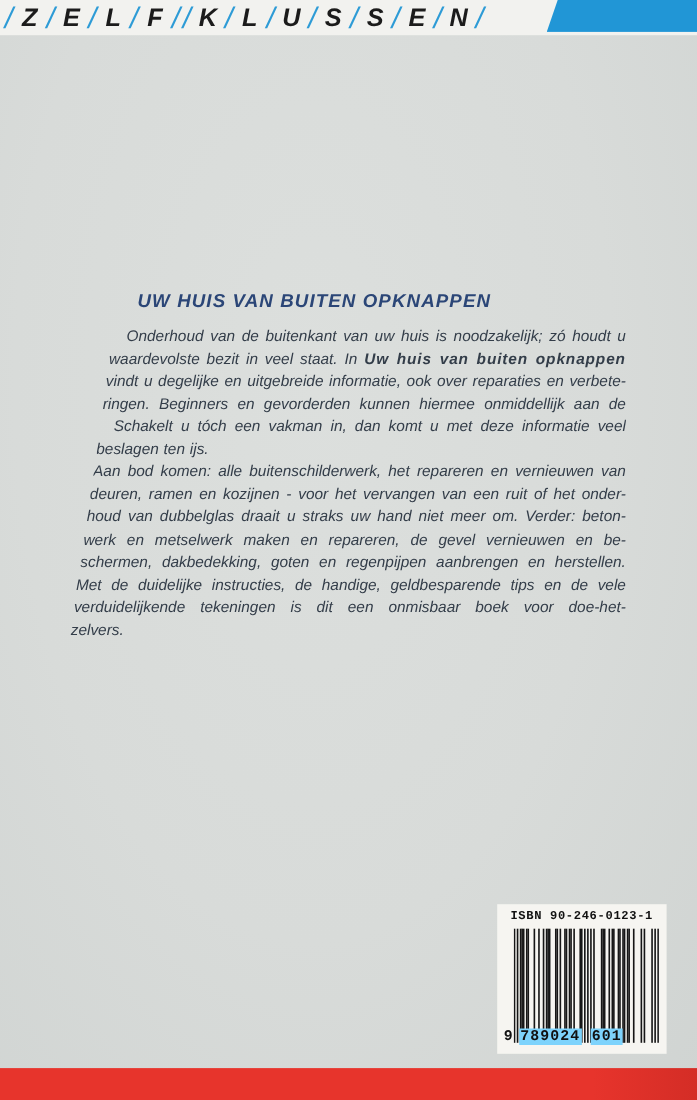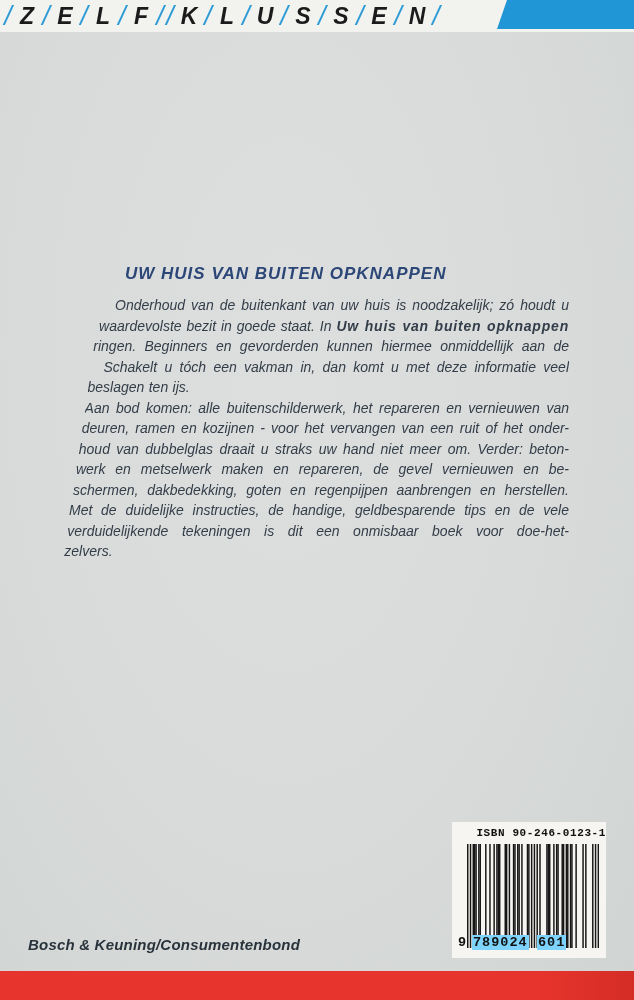--- a/index.html
+++ b/index.html
@@ -47,21 +47,21 @@
   .redbar{
     position:absolute;bottom:0;left:0;width:100%;height:29px;
     background:linear-gradient(90deg,#e7342c 0%,#e7342c 85%,#d42d26 100%);
   }
   
   .barcode{
     position:absolute;left:452px;top:822px;width:154px;height:136px;
     background:#f6f5f1;box-sizing:border-box;padding-top:5px;
   }
   .isbn{
-    text-align:right;font-family:"Liberation Mono",monospace;
+    text-align:left;font-family:"Liberation Mono",monospace;
     font-size:11px;font-weight:bold;letter-spacing:0.6px;color:#111;padding-left:12px;
   }
   .bars-wrap{position:relative;height:110px;margin:3px 5px 0 5px;}
   .bars{position:absolute;left:10px;top:2px;}
   .bc-digit{
     position:absolute;bottom:2px;height:15px;line-height:15px;
     font-family:"Liberation Mono",monospace;font-weight:bold;font-size:13.5px;
     color:#111;background:#7dd3fc;padding:0 1px;letter-spacing:1px;
   }
   .bc-d0{left:0;background:transparent;}
@@ -100,36 +100,36 @@
         <span class="hletter">N</span>
         <span class="slash">/</span>
       </div>
   </div>
   <div class="hblock"></div>
 
   <div class="content">
     <div class="book-title">UW HUIS VAN BUITEN OPKNAPPEN</div>
     <div id="body-lines">
         <div class="line" style="margin-left: 51px;"><span>Onderhoud van de buitenkant van uw huis is noodzakelijk; zó houdt u uw</span></div>
-        <div class="line" style="margin-left: 35.1px;"><span>waardevolste bezit in goede staat. In </span><span class="bld">Uw huis van buiten opknappen</span></div>
+        <div class="line" style="margin-left: 35.1px;"><span>waardevolste bezit in veel staat. In </span><span class="bld">Uw huis van buiten opknappen</span></div>
+        <div class="line" style="margin-left: 32.2px;"><span>vindt u degelijke en uitgebreide informatie, ook over reparaties en verbete-</span></div>
         <div class="line" style="margin-left: 29.3px;"><span>ringen. Beginners en gevorderden kunnen hiermee onmiddellijk aan de slag.</span></div>
         <div class="line" style="margin-left: 39.4px;"><span>Schakelt u tóch een vakman in, dan komt u met deze informatie veel beter</span></div>
         <div class="line end" style="margin-left: 23.5px;"><span>beslagen ten ijs.</span></div>
         <div class="line" style="margin-left: 20.6px;"><span>Aan bod komen: alle buitenschilderwerk, het repareren en vernieuwen van</span></div>
         <div class="line" style="margin-left: 17.7px;"><span>deuren, ramen en kozijnen - voor het vervangen van een ruit of het onder-</span></div>
         <div class="line" style="margin-left: 14.8px;"><span>houd van dubbelglas draait u straks uw hand niet meer om. Verder: beton-</span></div>
         <div class="line" style="margin-left: 11.9px;"><span>werk en metselwerk maken en repareren, de gevel vernieuwen en be-</span></div>
         <div class="line" style="margin-left: 9px;"><span>schermen, dakbedekking, goten en regenpijpen aanbrengen en herstellen.</span></div>
         <div class="line" style="margin-left: 5px;"><span>Met de duidelijke instructies, de handige, geldbesparende tips en de vele</span></div>
         <div class="line" style="margin-left: 3.2px;"><span>verduidelijkende tekeningen is dit een onmisbaar boek voor doe-het-</span></div>
         <div class="line end" style="margin-left: 0.3px;"><span>zelvers.</span></div>
       </div>
   </div>
 
-  <div class="imprint">Bosch &amp; Keuning/Consumentenbond</div>
 
   <div class="barcode">
     <div class="isbn">ISBN 90-246-0123-1</div>
     <div class="bars-wrap">
       <svg class="bars" width="132" height="106" id="bars-svg">
           <rect x="0.00" y="0" width="1.47" height="104" fill="#161616"></rect>
           <rect x="2.78" y="0" width="1.47" height="104" fill="#161616"></rect>
           <rect x="5.56" y="0" width="1.47" height="104" fill="#161616"></rect>
           <rect x="6.95" y="0" width="1.47" height="104" fill="#161616"></rect>
           <rect x="8.34" y="0" width="1.47" height="104" fill="#161616"></rect>

